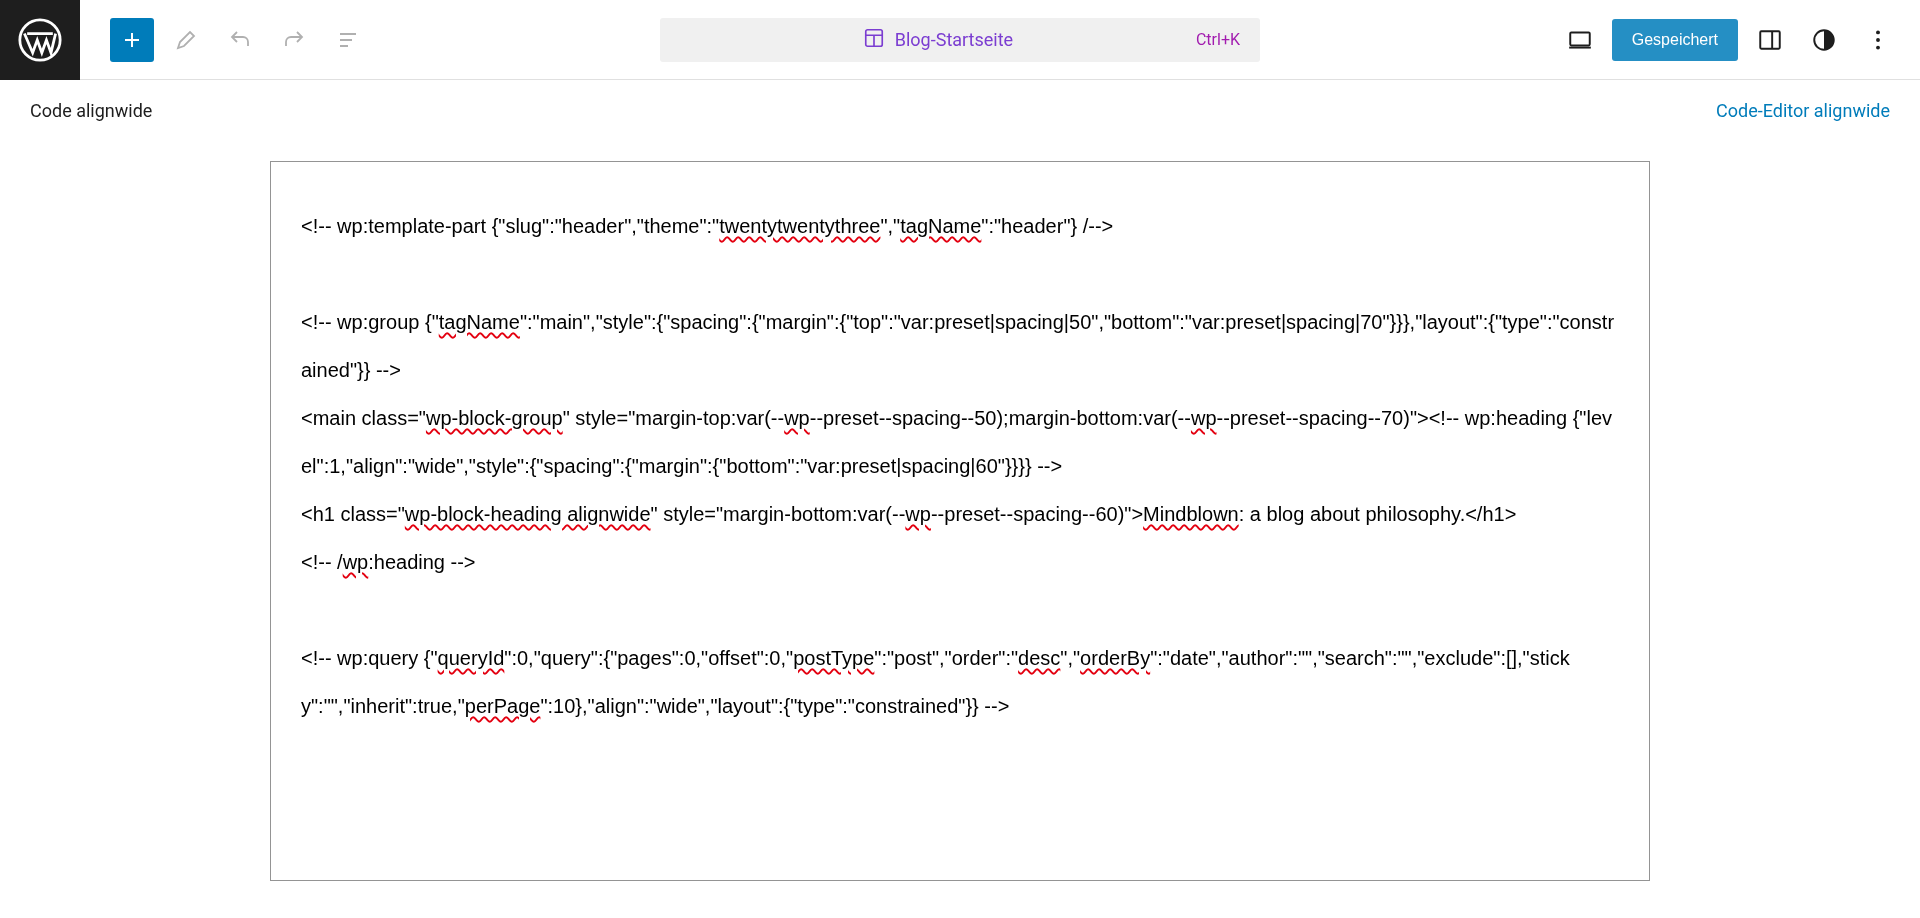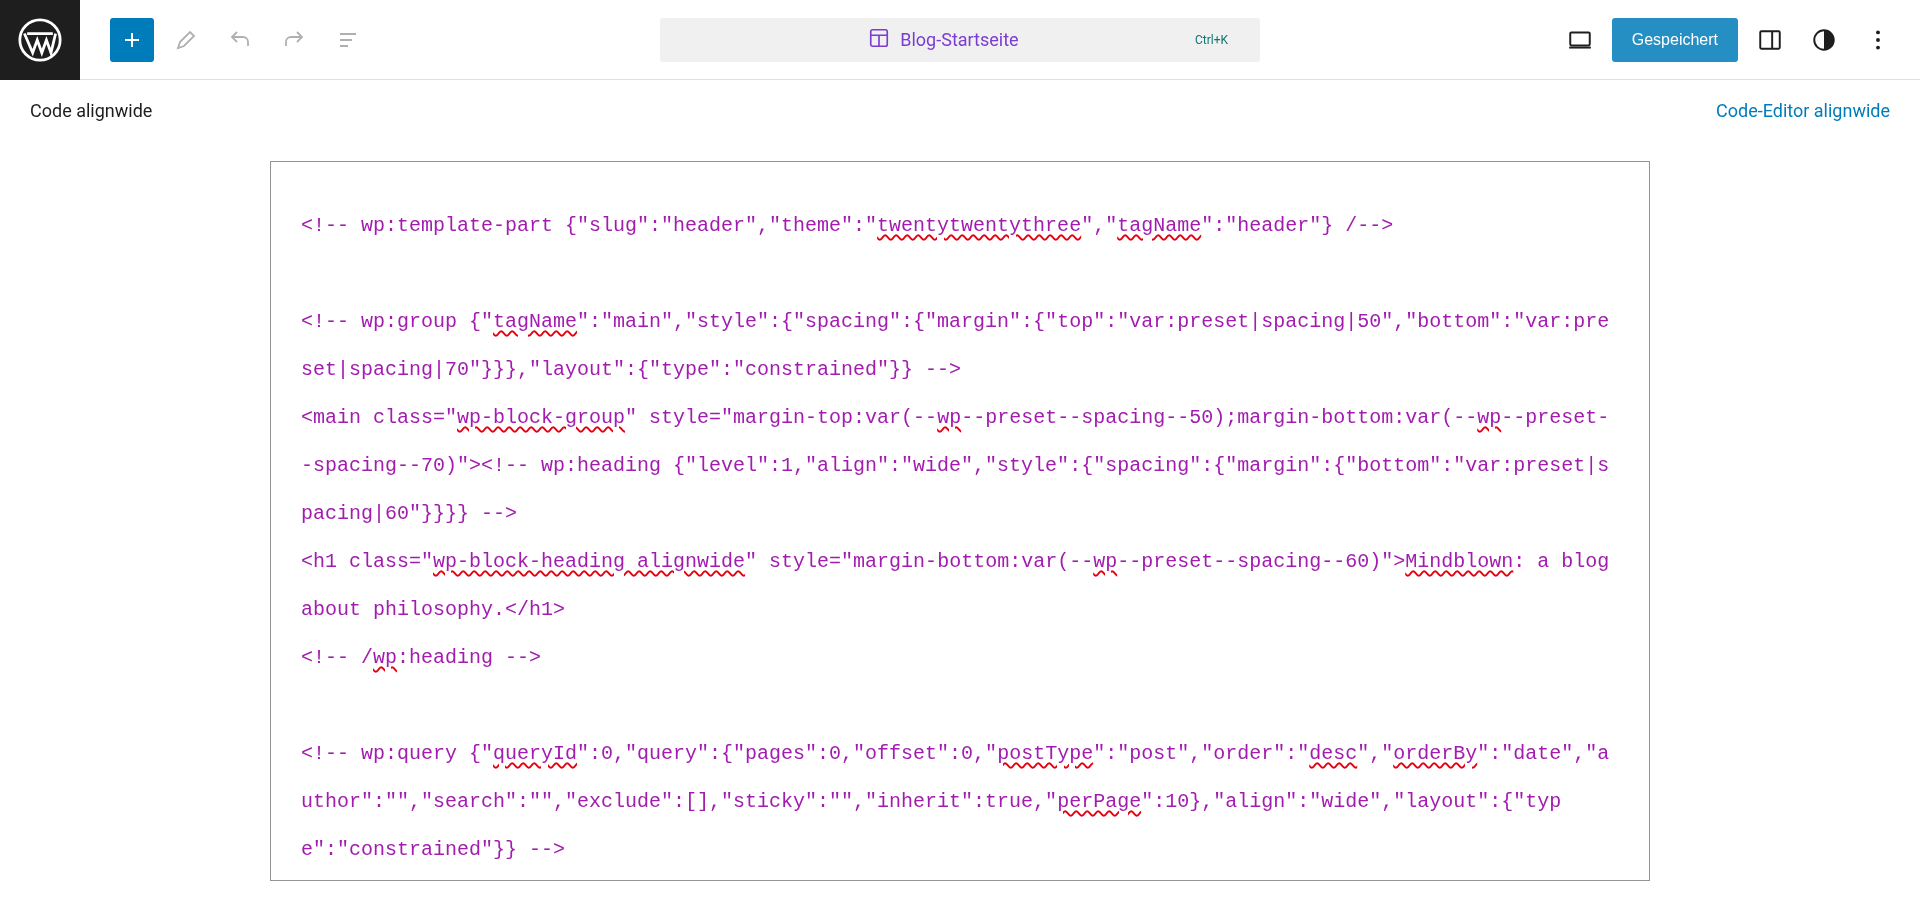--- a/index.html
+++ b/index.html
@@ -7,37 +7,37 @@
 
 
 .toolbar { height: 80px; display: flex; align-items: center; background: #fff; border-bottom: 1px solid #e0e0e0; position: relative; }
 .wp-logo { width: 80px; height: 80px; background: #1e1e1e; display: flex; align-items: center; justify-content: center; cursor: pointer; }
 .wp-logo svg { width: 44px; height: 44px; }
 .toolbar-left { display: flex; align-items: center; gap: 10px; padding-left: 30px; }
 .icon-btn { width: 44px; height: 44px; display: flex; align-items: center; justify-content: center; border: none; background: transparent; cursor: pointer; border-radius: 3px; color: #1e1e1e; }
 .icon-btn.disabled { color: #b0b0b0; cursor: default; }
 .add-btn { width: 44px; height: 44px; background: #007cba; color: #fff; border: none; border-radius: 3px; display: flex; align-items: center; justify-content: center; cursor: pointer; font-size: 28px; font-weight: 300; }
 
-.toolbar-center { position: absolute; left: 50%; transform: translateX(-50%); display: flex; align-items: center; background: #f0f0f0; border-radius: 3px; padding: 0 32px; height: 44px; width: 600px; justify-content: space-between; }
+.toolbar-center { position: absolute; left: 50%; transform: translateX(-50%); display: flex; align-items: center; background: #f0f0f0; border-radius: 3px; padding: 0 20px; height: 44px; width: 600px; justify-content: space-between; }
 .center-main { display: flex; align-items: center; gap: 10px; margin: 0 auto; }
 .template-icon { color: #7b3dd1; }
 .template-name { color: #7b3dd1; font-size: 18px; }
-.shortcut { color: #0f766e; font-size: 12px; }
+.shortcut { color: #a21caf; font-size: 16px; }
 
-.toolbar-right { margin-left: auto; display: flex; gap: 10px; padding-right: 20px; }
+.toolbar-right { margin-left: auto; display: flex; align-items: center; gap: 10px; padding-right: 20px; }
 .saved-btn { background: #007cba; color: #fff; border: none; padding: 12px 20px; border-radius: 3px; font-size: 16px; cursor: pointer; opacity: 0.85; }
 
 
 .sub-header { display: flex; justify-content: space-between; align-items: center; padding: 20px 30px 10px 30px; }
 .sub-title { font-size: 18px; color: #1e1e1e; }
 .exit-link { color: #007cba; font-size: 18px; cursor: pointer; text-decoration: none; }
 
 
 .editor-wrap { padding: 30px 30px 0 30px; display: flex; justify-content: center; }
-.code-box { width: 1380px; border: 1px solid #949494; padding: 40px 30px; font-family: Liberation Mono, monospace; font-size: 20px; line-height: 2.4; color: #a21caf; white-space: pre-wrap; word-break: break-all; overflow: hidden; height: 720px; }
+.code-box { width: 1380px; border: 1px solid #949494; padding: 40px 30px; font-family: Liberation Sans, sans-serif; font-size: 20px; line-height: 2.4; color: #000000; white-space: pre-wrap; word-break: break-all; overflow: hidden; height: 720px; }
 .spell-err { text-decoration: underline wavy #e3000f; text-decoration-thickness: 1.5px; text-underline-offset: 3px; }
 </style>
 </head>
 <body>
 
 <div class="toolbar">
   <div class="wp-logo">
     <svg viewBox="0 0 24 24" fill="none">
       <circle cx="12" cy="12" r="11" stroke="#fff" stroke-width="1.5"></circle>
       <path d="M3.5 8.5 L8 19 L10.5 12 L13 19 L15.5 12 L18 19 L20.5 8.5 M5 8.5 L19 8.5" stroke="#fff" stroke-width="1.5" fill="none"></path>

